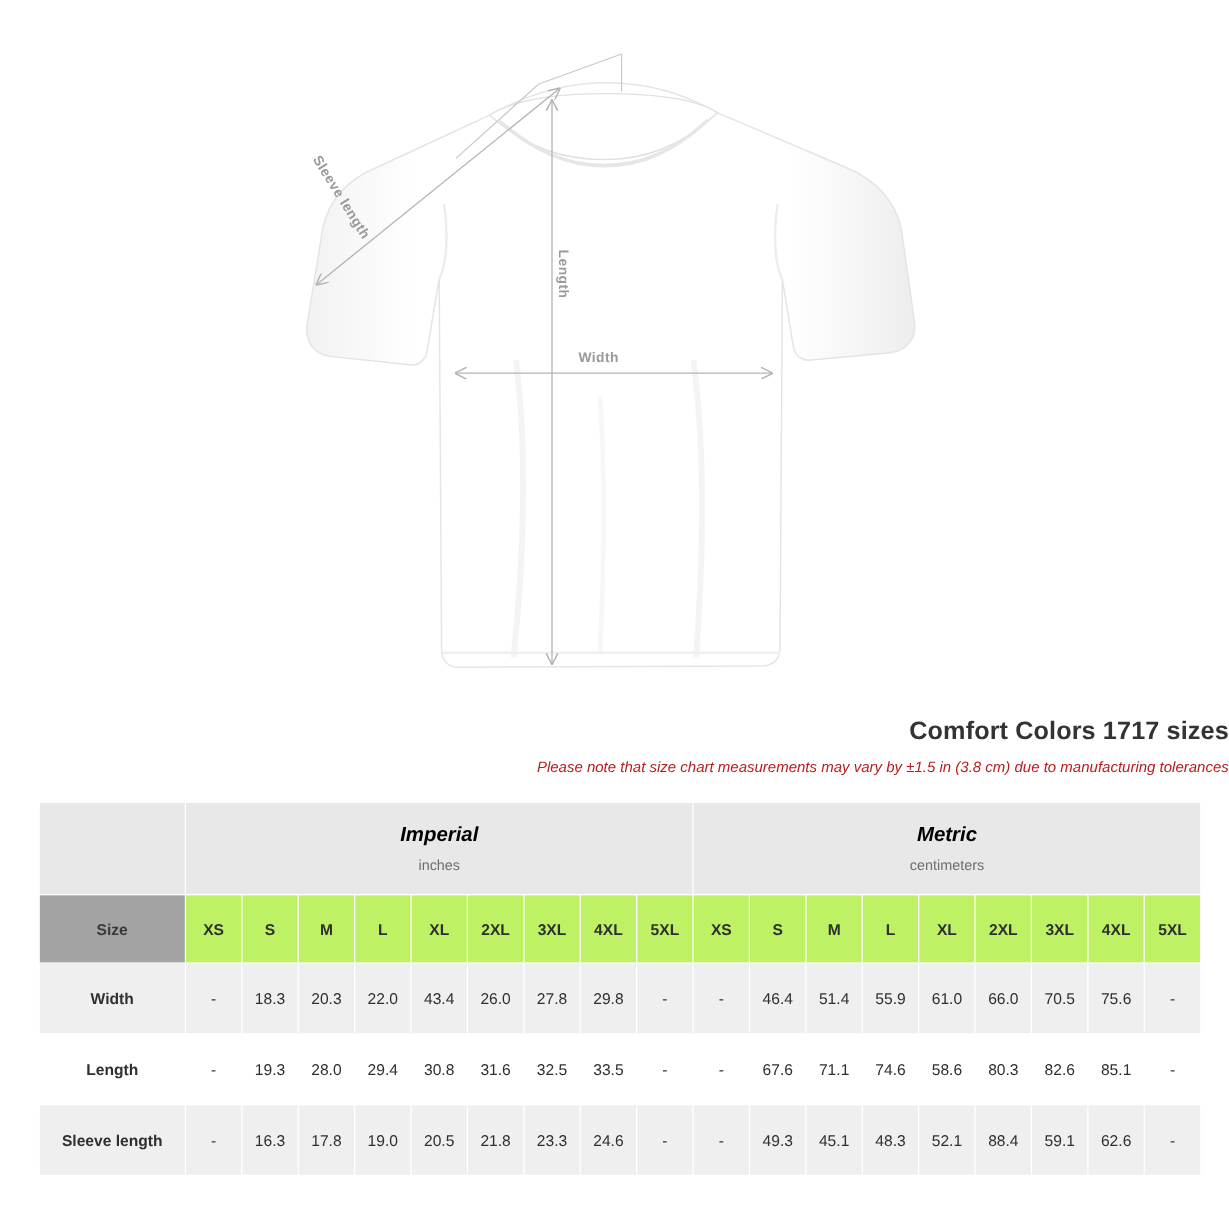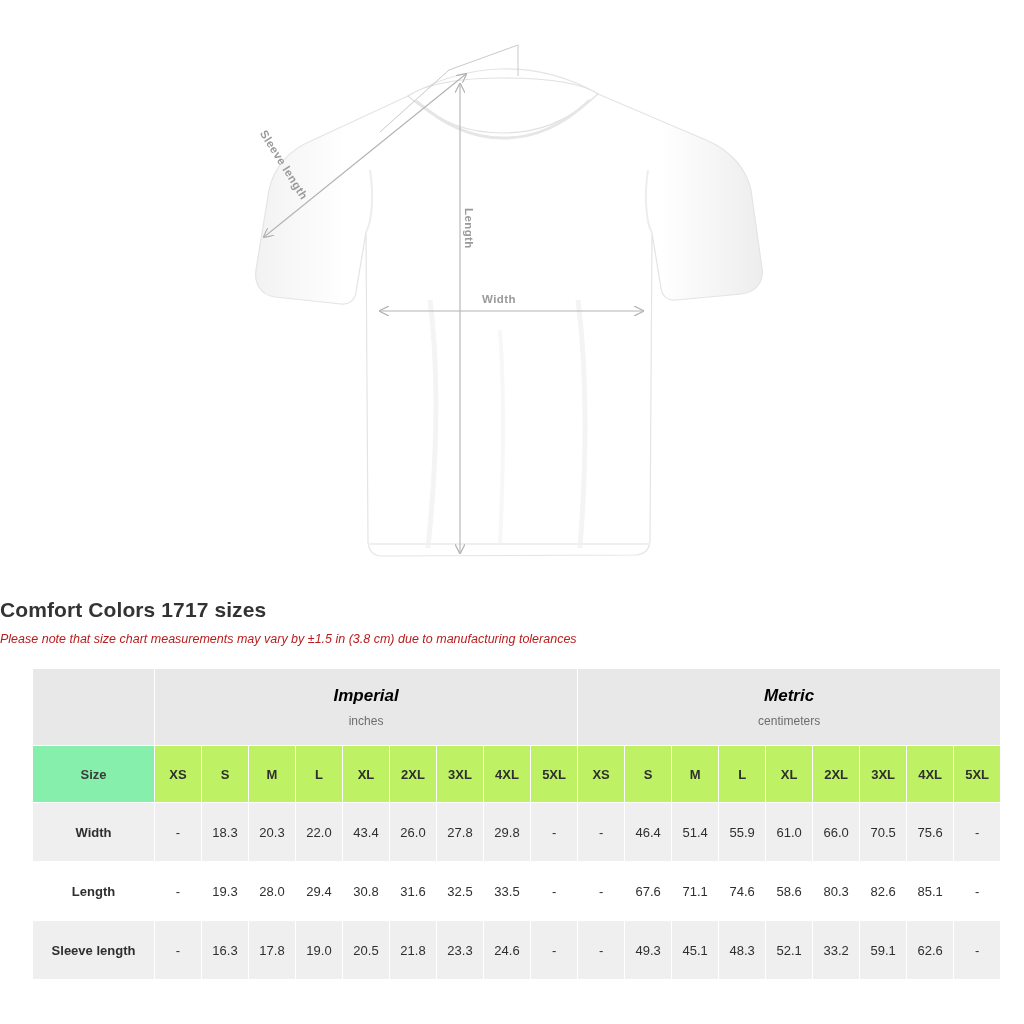--- a/index.html
+++ b/index.html
@@ -25,22 +25,23 @@
     position: relative;
     width: 1024px;
     height: 590px;
   }
   .illustration svg {
     display: block;
   }
 
   
   .title-block {
-    text-align: left;
+    text-align: right;
     margin-top: 8px;
+    margin-left: 35px;
   }
   .chart-title {
     font-size: 21px;
     font-weight: bold;
     color: #333333;
     letter-spacing: 0.1px;
   }
   .chart-note {
     font-size: 12.5px;
     font-style: italic;
@@ -81,21 +82,21 @@
     color: #6d6d6d;
     margin-top: 8px;
   }
   .head-row td {
     height: 56px;
     background: #bef264;
     font-weight: bold;
     font-size: 13px;
   }
   .head-row td.rowlabel {
-    background: #86efac;
+    background: #a3a3a3;
     color: #3a3a3a;
   }
   .data-row td {
     height: 58px;
   }
   .rowlabel {
     font-weight: bold;
     font-size: 13.5px;
     color: #3a3a3a;
     text-align: center;
@@ -325,21 +326,21 @@
           <td>20.5</td>
           <td>21.8</td>
           <td>23.3</td>
           <td>24.6</td>
           <td>-</td>
           <td>-</td>
           <td>49.3</td>
           <td>45.1</td>
           <td>48.3</td>
           <td>52.1</td>
-          <td>33.2</td>
+          <td>88.4</td>
           <td>59.1</td>
           <td>62.6</td>
           <td>-</td>
         </tr>
       </tbody>
     </table>
   </div>
 
 </div>
 

